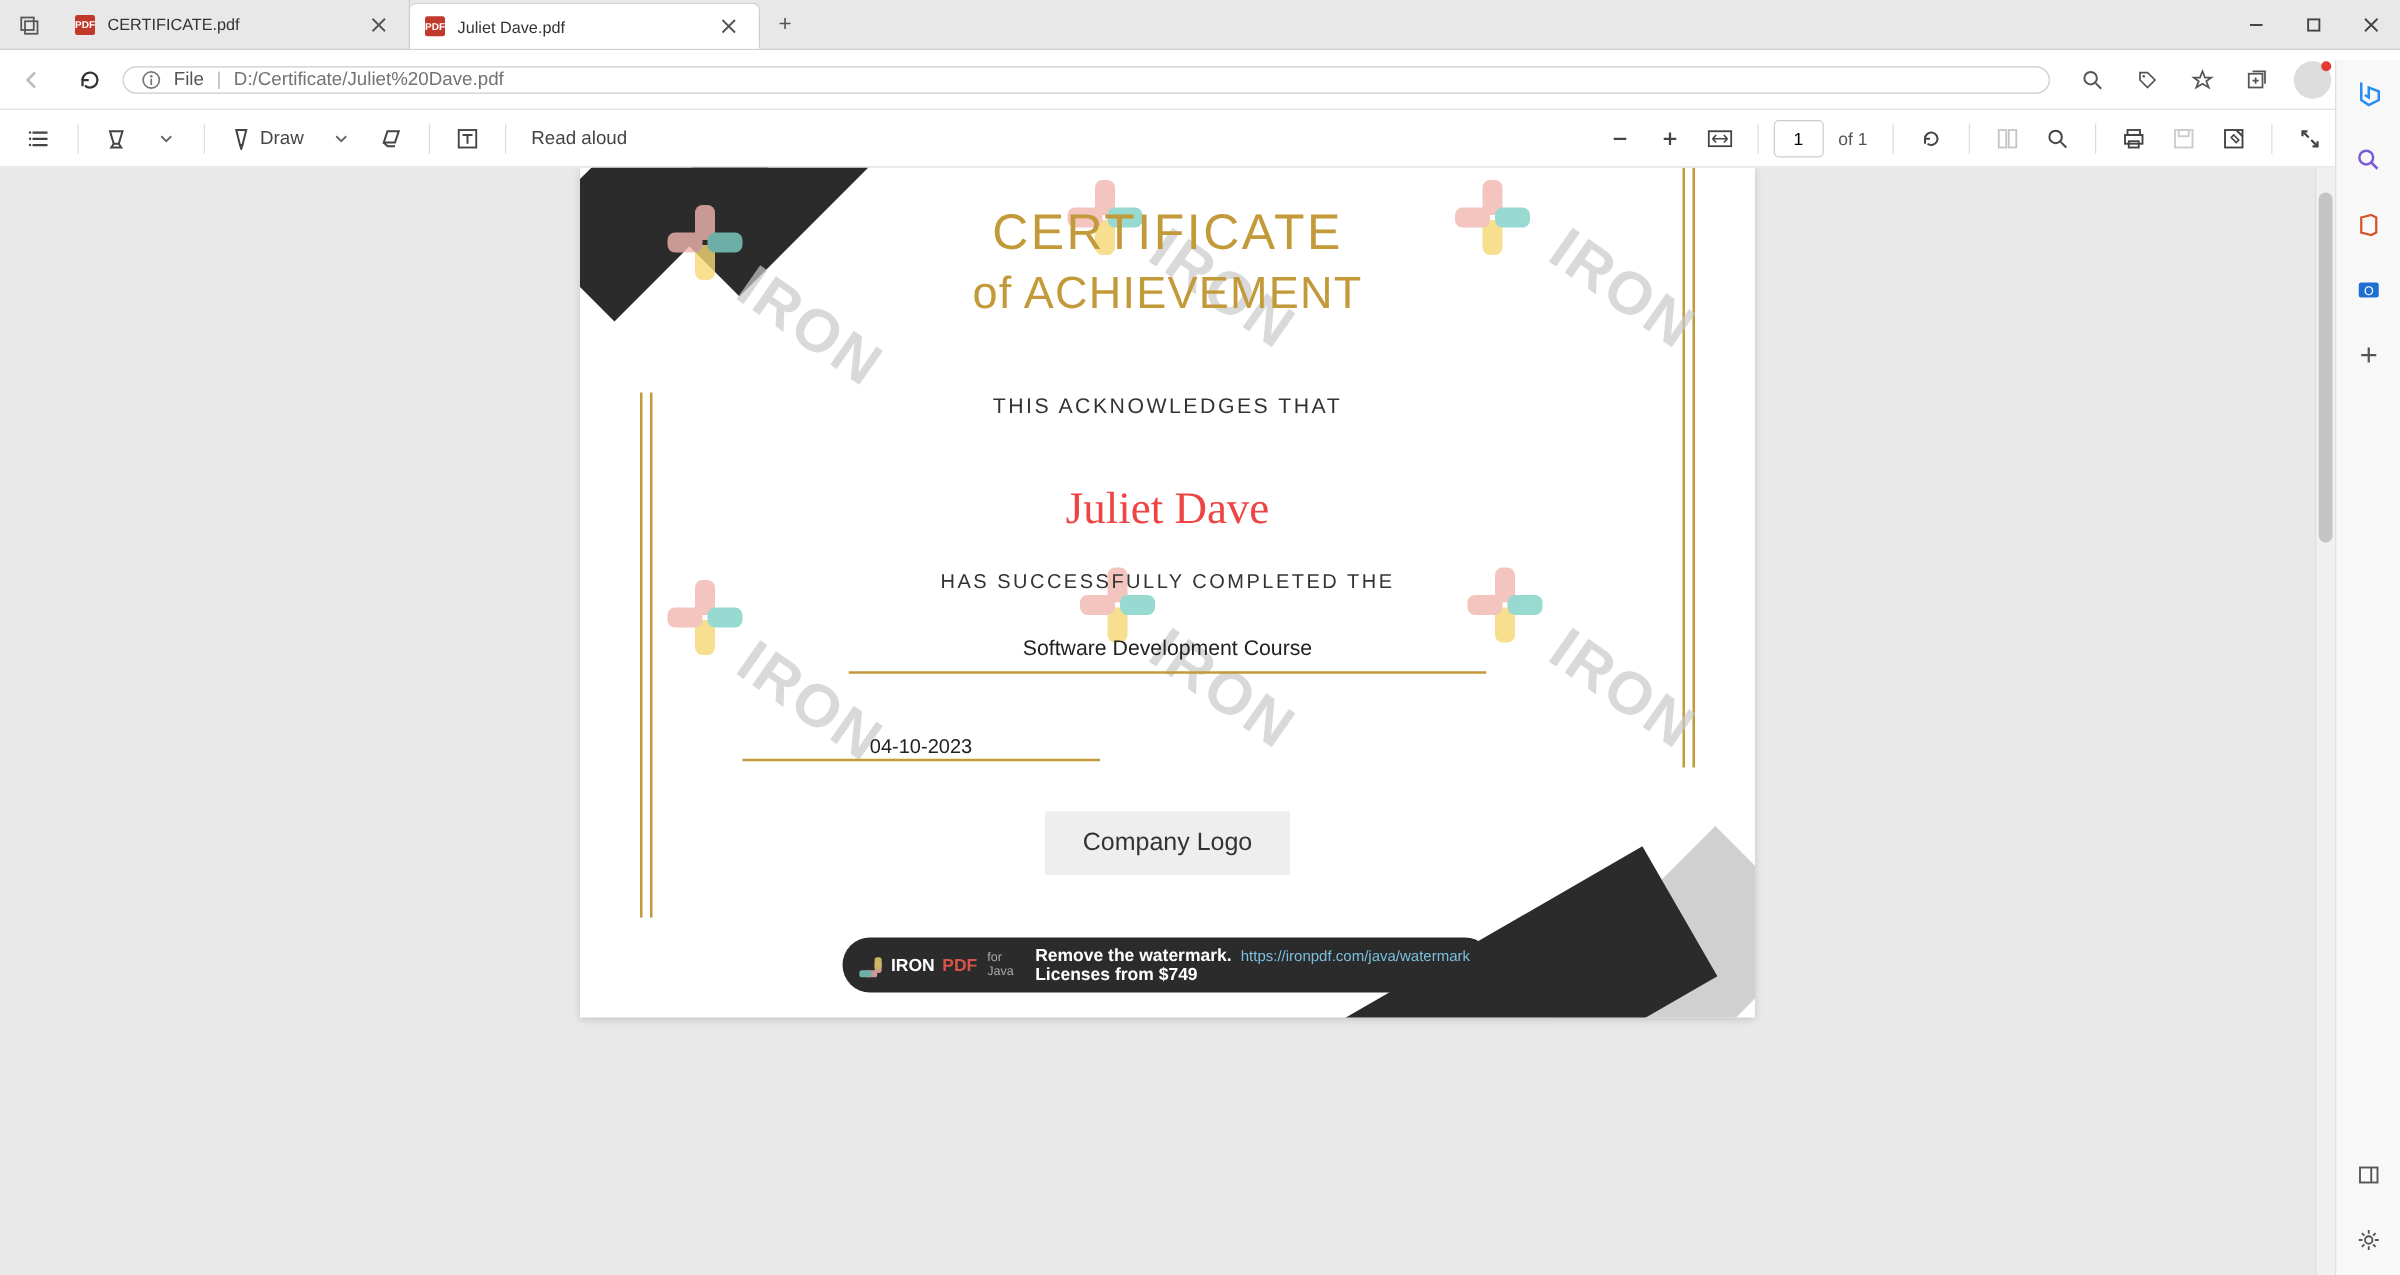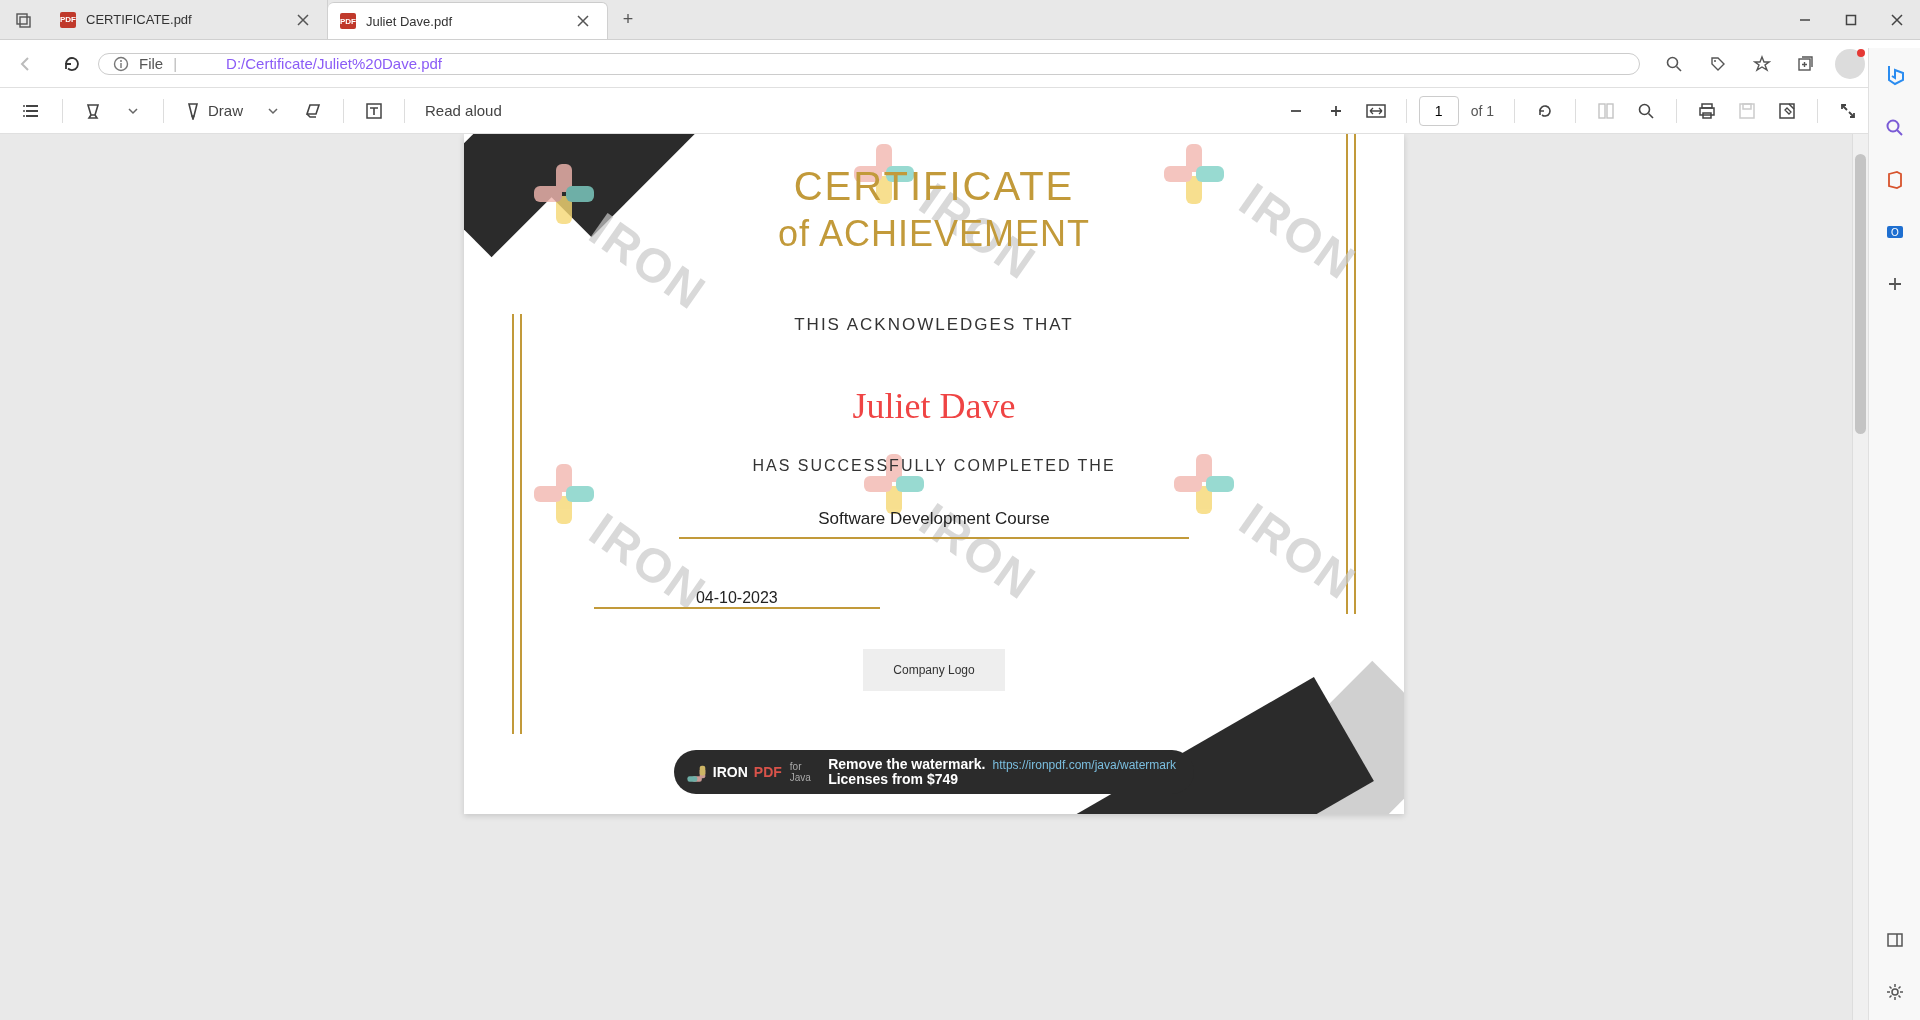--- a/index.html
+++ b/index.html
@@ -90,21 +90,21 @@
   border-radius: 18px;
   display:flex;
   align-items:center;
   padding: 0 14px;
   gap: 10px;
   color:#555;
   font-size:15px;
 }
 .omnibox .lock { color:#777; }
 .omnibox .sep { color:#bbb; }
-.omnibox .url { color:#8b5cf6;margin-left:39px; }
+.omnibox .url { color:#737373; }
 .addr-actions {
   display:flex; gap:4px; margin-left:8px;
 }
 .addr-actions .icon-btn {
   width: 40px; height: 40px; display:flex; align-items:center; justify-content:center;
   color:#555; border-radius:4px; position:relative;
 }
 .profile-dot {
   width:30px; height:30px; border-radius:50%; background:#dcdcdc; position:relative;
 }
@@ -235,21 +235,21 @@
   padding-bottom:8px; font-size:17px; color:#222;
 }
 .sig-row {
   margin-top:50px; width:680px; display:flex; justify-content:space-between;
 }
 .sig-row .sig {
   width:42%; border-bottom:2px solid #c29a3a; text-align:center; padding-bottom:0;
   font-size:16px; color:#222;
 }
 .logo-box {
-  margin-top:40px; background:#eee; padding:14px 30px; font-size:12px; color:#333;
+  margin-top:40px; background:#eee; padding:14px 30px; font-size:20px; color:#333;
 }
 
 
 .wm {
   position:absolute; color:#c9c9c9; font-size:48px; font-weight:700;
   transform: rotate(35deg); font-family: Arial, sans-serif; letter-spacing:2px;
   opacity:0.7; pointer-events:none;
 }
 .plus-icon {
   position:absolute; width:60px; height:60px; pointer-events:none; opacity:0.8;

